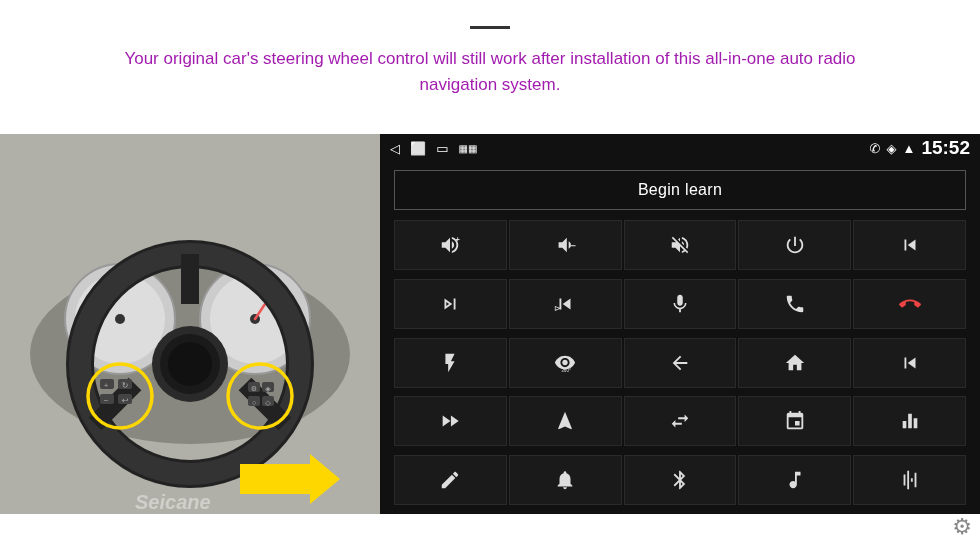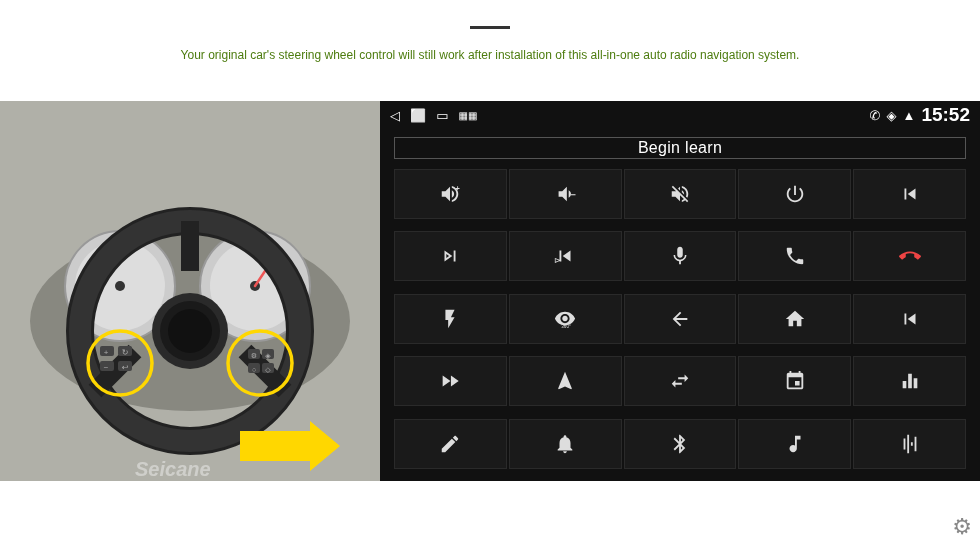--- a/index.html
+++ b/index.html
@@ -23,22 +23,22 @@
       color: #111;
       letter-spacing: 0.5px;
     }
     .header-divider {
       width: 40px;
       height: 3px;
       background: #333;
       margin: 8px auto 10px;
     }
     .header p {
-      font-size: 12px;
-      color: #4d7c0f;
+      font-size: 17px;
+      color: #a21caf;
       line-height: 1.5;
       max-width: 750px;
       margin: 17px auto;
     }
 
     
     .content-area {
       display: flex;
       margin: 10px 0 0 0;
       height: 380px;
@@ -98,21 +98,21 @@
       color: #fff;
       font-weight: bold;
     }
 
     
     .begin-learn-row {
       padding: 8px 14px;
     }
     .begin-learn-btn {
       width: 100%;
-      padding: 1px;
+      padding: 10px;
       background: transparent;
       border: 1.5px solid #555;
       color: #fff;
       font-size: 16px;
       text-align: center;
       cursor: pointer;
       letter-spacing: 0.3px;
     }
 
     

